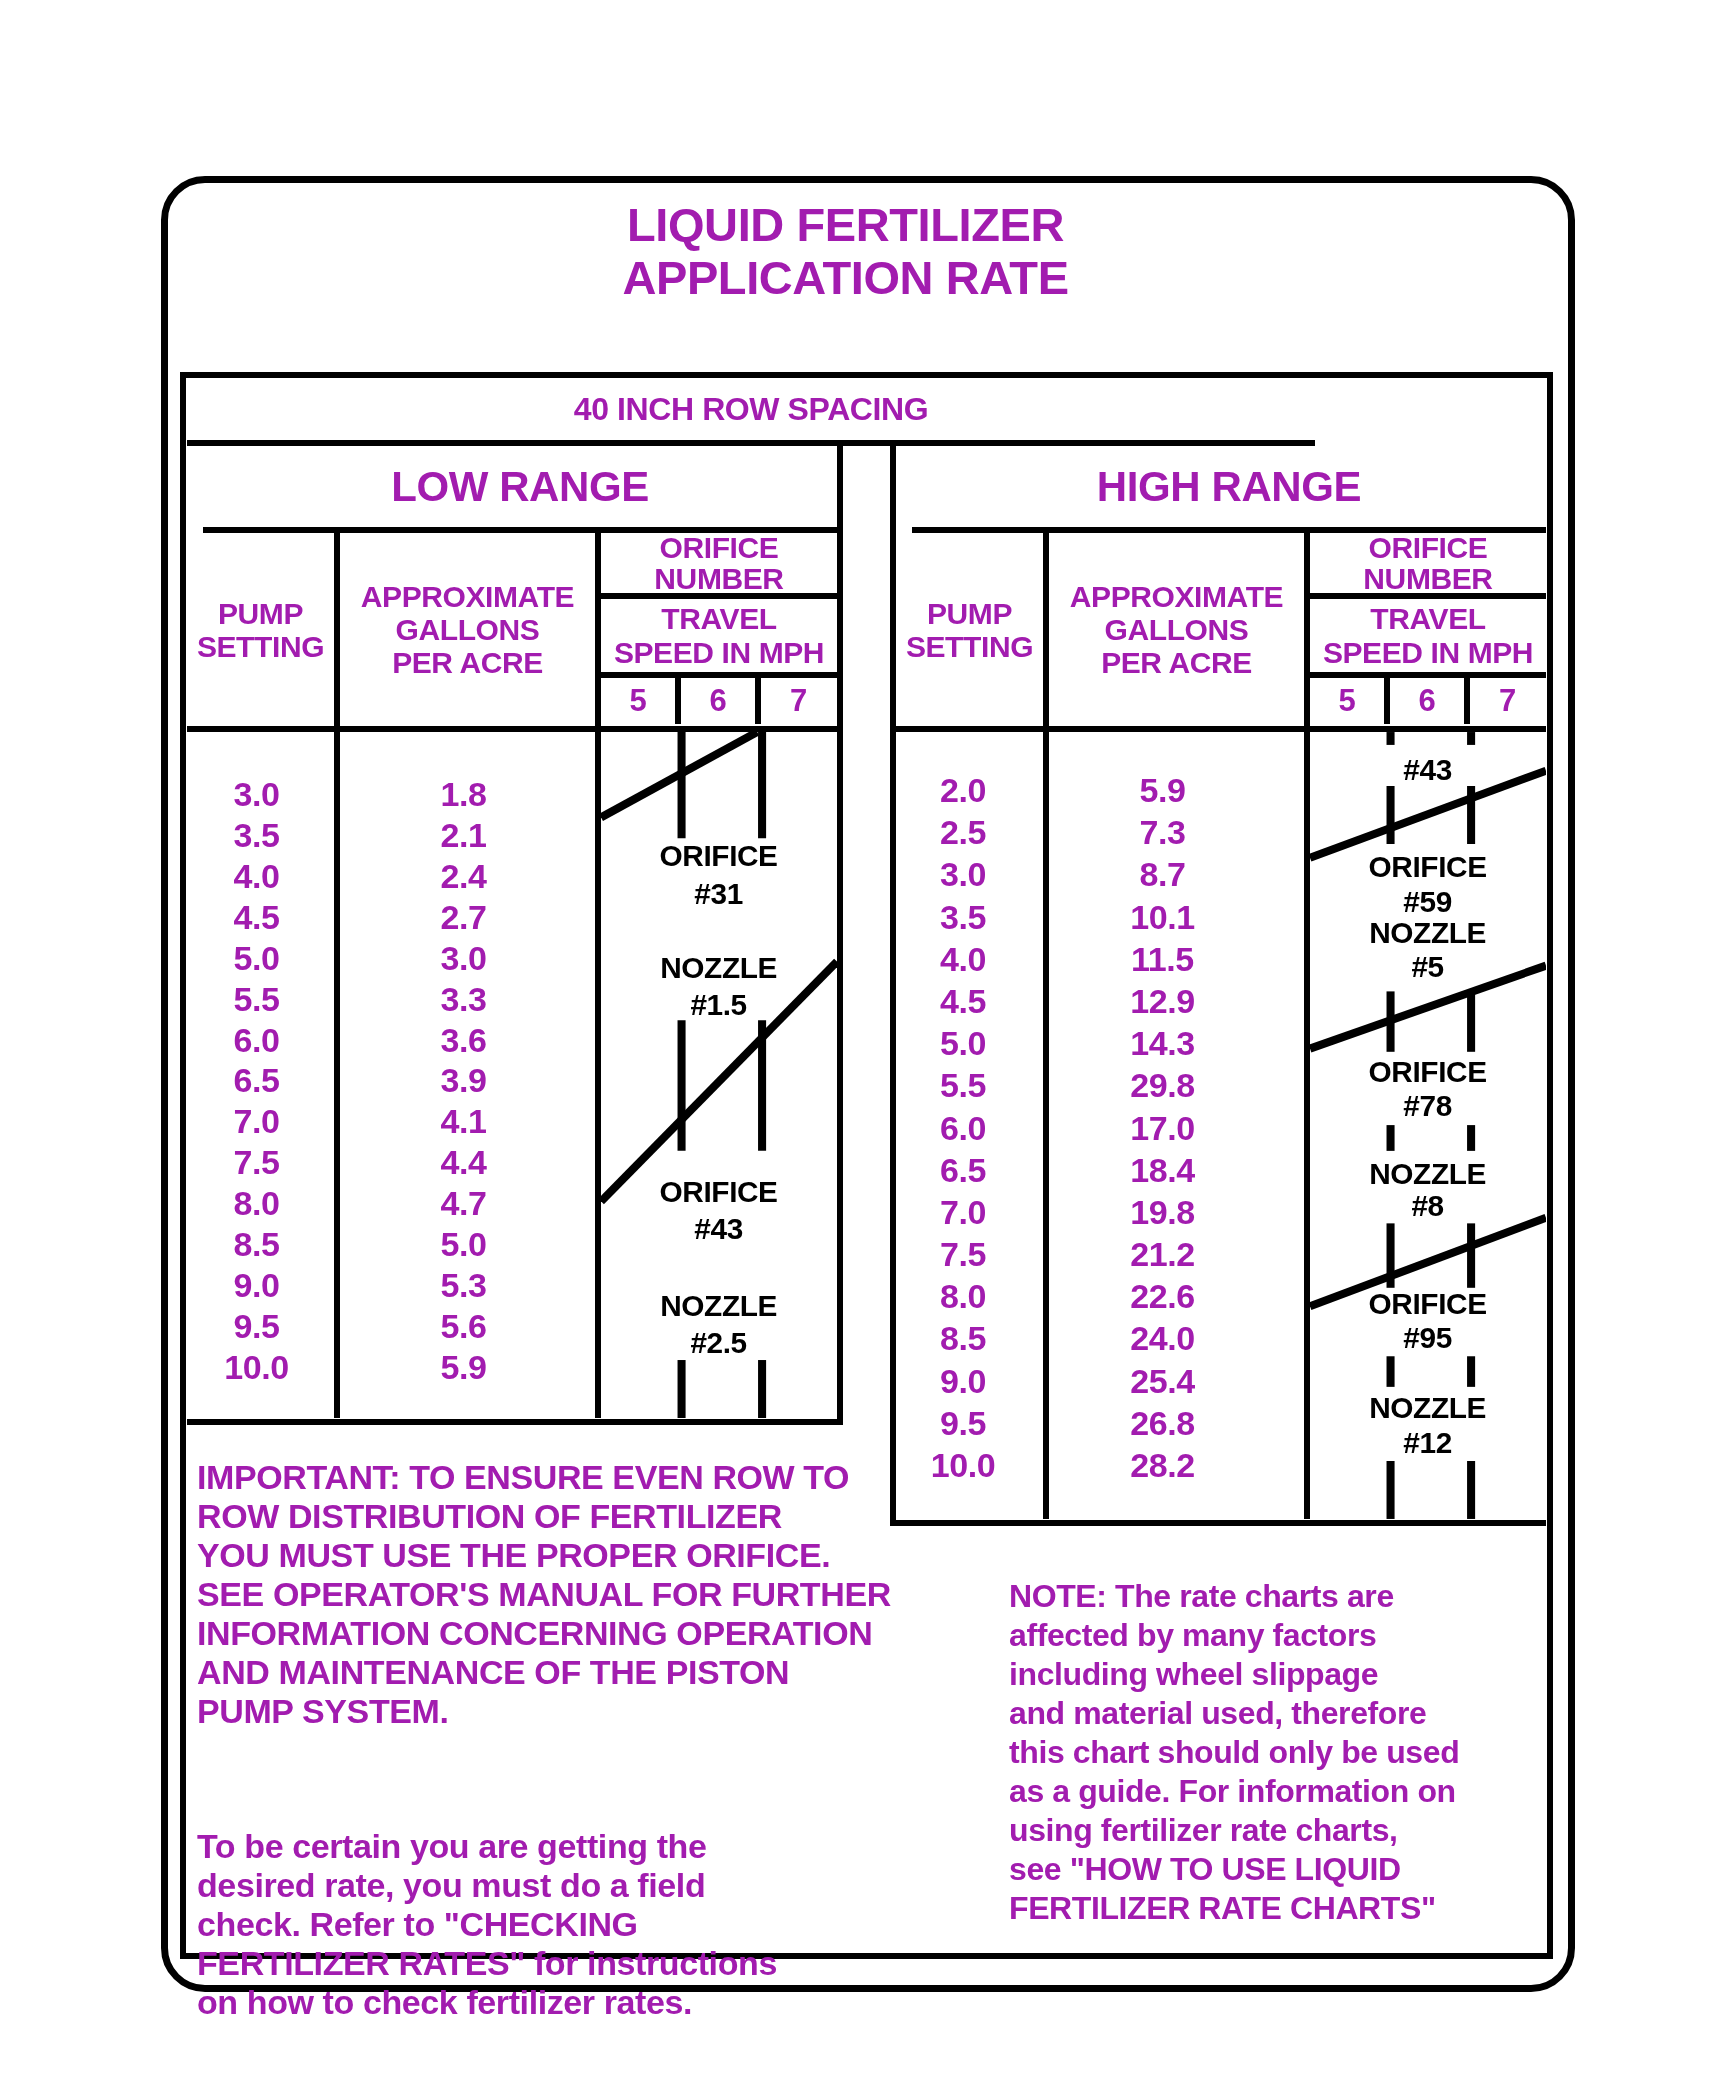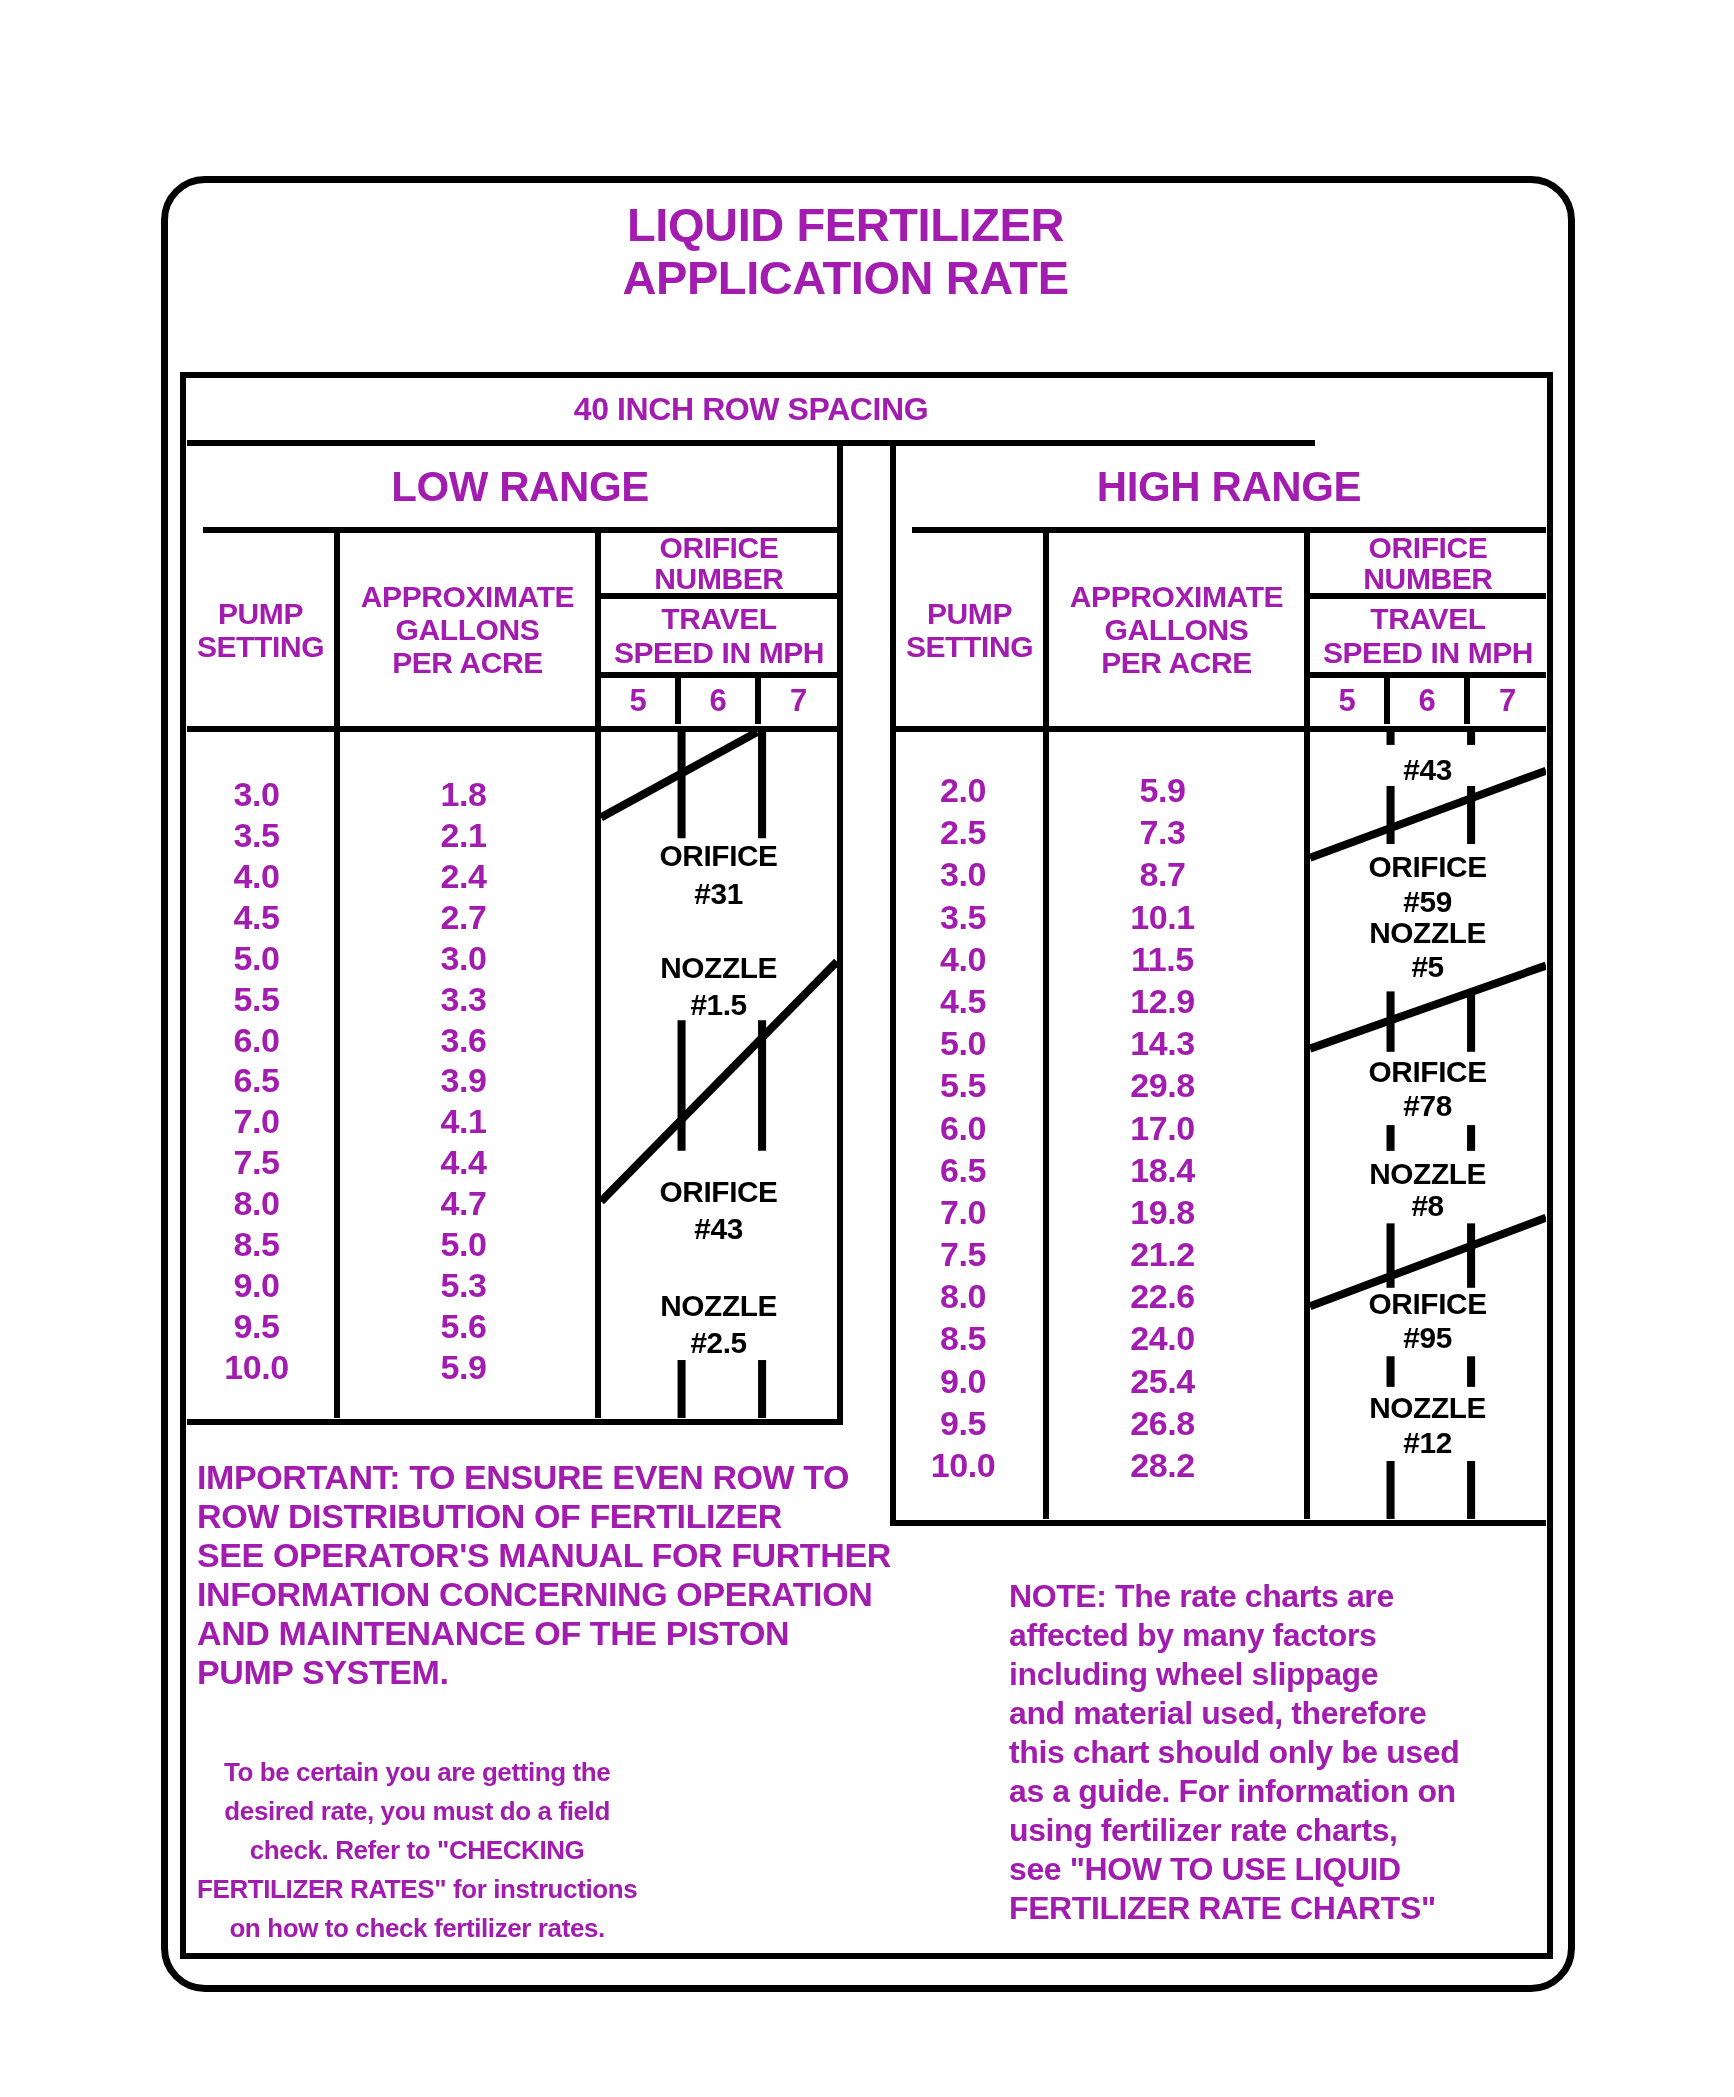--- a/index.html
+++ b/index.html
@@ -42,21 +42,21 @@
   .dcell.p{width:153px;}
   .dcell.g{width:303px;}
   .vline{position:absolute;top:0;bottom:0;width:6.4px;background:#000;}
   .vline.v1{left:147px;} .vline.v2{left:408px;}
   .orifice-svg{position:absolute;left:414px;top:0;width:236px;}
   .orifice-svg line{stroke:#000;stroke-width:10;}
   .orifice-svg text{font-family:"Liberation Sans",sans-serif;font-weight:700;font-size:37px;
     text-anchor:middle;dominant-baseline:central;fill:#000;letter-spacing:-0.5px;}
   .para{white-space:pre;}
   .para-important{left:197px;top:1458px;font-size:34px;line-height:39px;}
-  .para-fieldcheck{left:197px;top:1753px;font-size:26px;line-height:39px;text-align:center;}
+  .para-fieldcheck{left:197px;top:1827px;font-size:34px;line-height:39px;}
   .para-note{left:1009px;top:1577px;font-size:32px;line-height:39px;}
 </style>
 </head>
 <body>
 
 <div class="canvas">
 
   <div class="abs outer-outline"></div>
 
   <div class="abs page-title">
@@ -345,18 +345,18 @@
         <text x="146" y="548">NOZZLE</text>
         <text x="146" y="588">#8</text>
         <text x="146" y="709">ORIFICE</text>
         <text x="146" y="752">#95</text>
         <text x="146" y="839">NOZZLE</text>
         <text x="146" y="882">#12</text>
       </svg>
     </div>
   </div>
 
-  <div class="abs para para-important"><div>IMPORTANT: TO ENSURE EVEN ROW TO</div><div>ROW DISTRIBUTION OF FERTILIZER</div><div>SEE OPERATOR'S MANUAL FOR FURTHER</div><div>INFORMATION CONCERNING OPERATION</div><div>AND MAINTENANCE OF THE PISTON</div><div>PUMP SYSTEM.</div></div>
+  <div class="abs para para-important"><div>IMPORTANT: TO ENSURE EVEN ROW TO</div><div>ROW DISTRIBUTION OF FERTILIZER</div><div>YOU MUST USE THE PROPER ORIFICE.</div><div>SEE OPERATOR'S MANUAL FOR FURTHER</div><div>INFORMATION CONCERNING OPERATION</div><div>AND MAINTENANCE OF THE PISTON</div><div>PUMP SYSTEM.</div></div>
   <div class="abs para para-fieldcheck"><div>To be certain you are getting the</div><div>desired rate, you must do a field</div><div>check. Refer to "CHECKING</div><div>FERTILIZER RATES" for instructions</div><div>on how to check fertilizer rates.</div></div>
   <div class="abs para para-note"><div>NOTE: The rate charts are</div><div>affected by many factors</div><div>including wheel slippage</div><div>and material used, therefore</div><div>this chart should only be used</div><div>as a guide. For information on</div><div>using fertilizer rate charts,</div><div>see "HOW TO USE LIQUID</div><div>FERTILIZER RATE CHARTS"</div></div>
 
 </div>
 
 
 </body></html>

